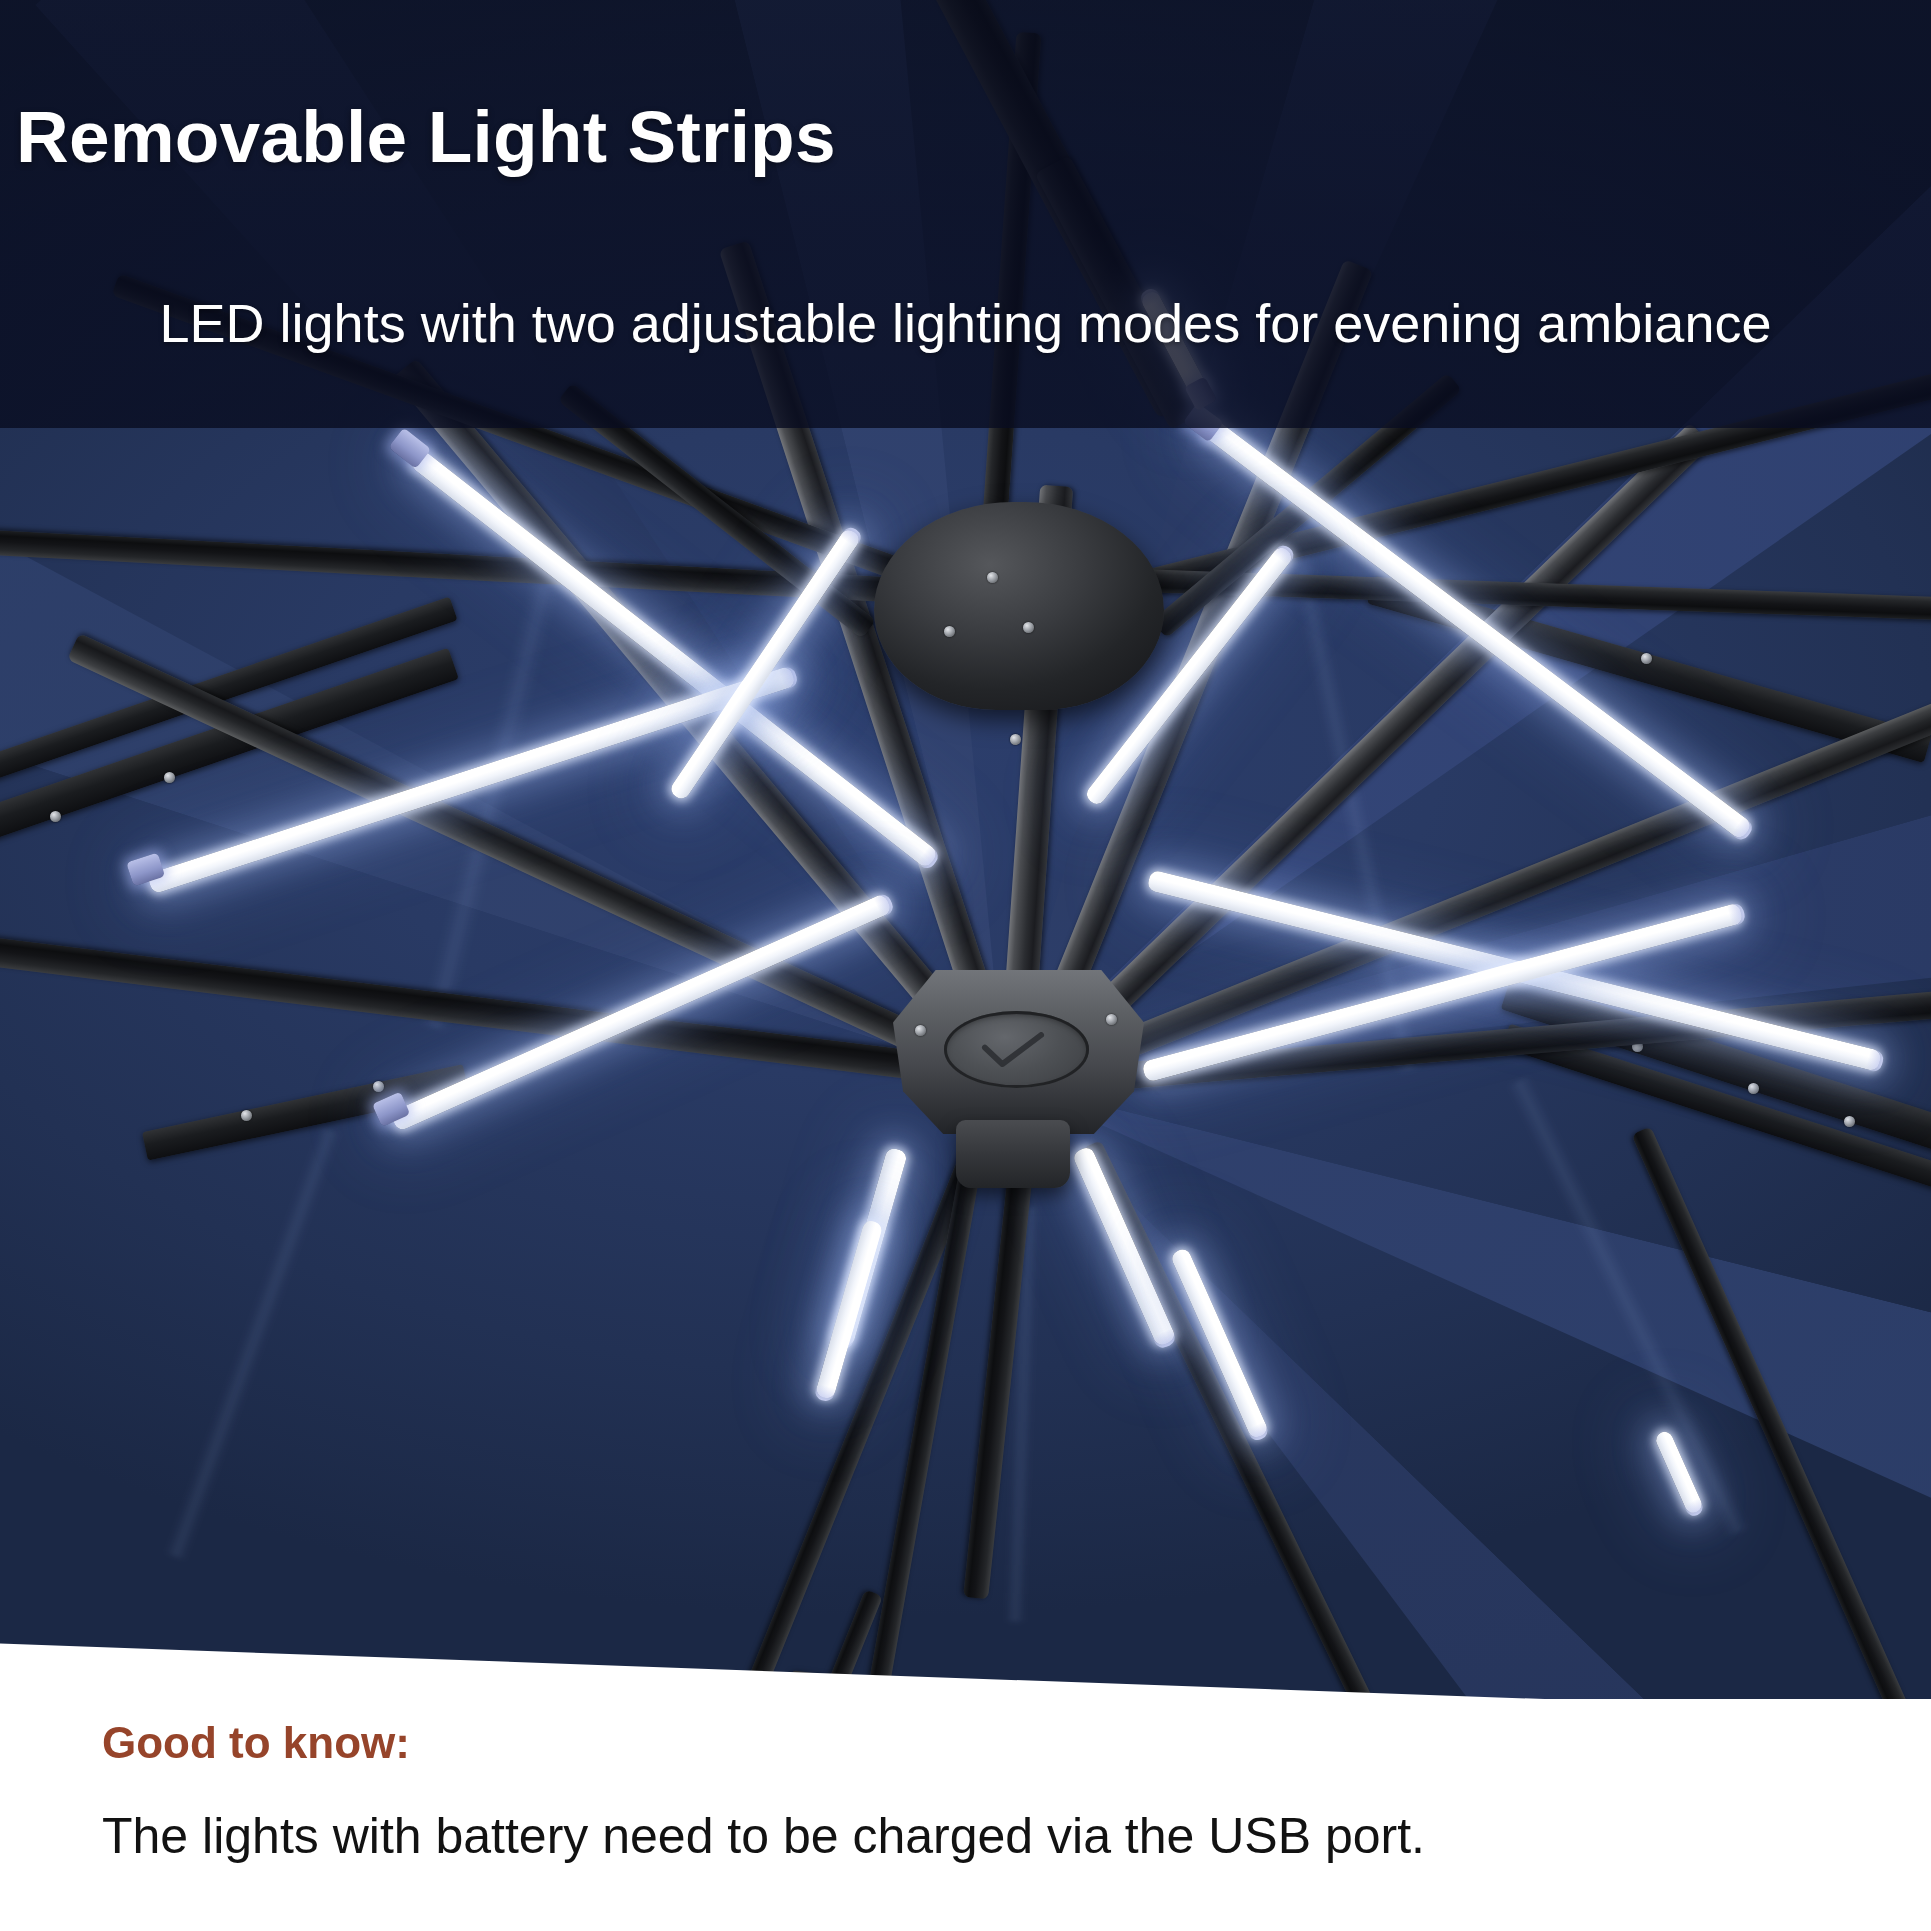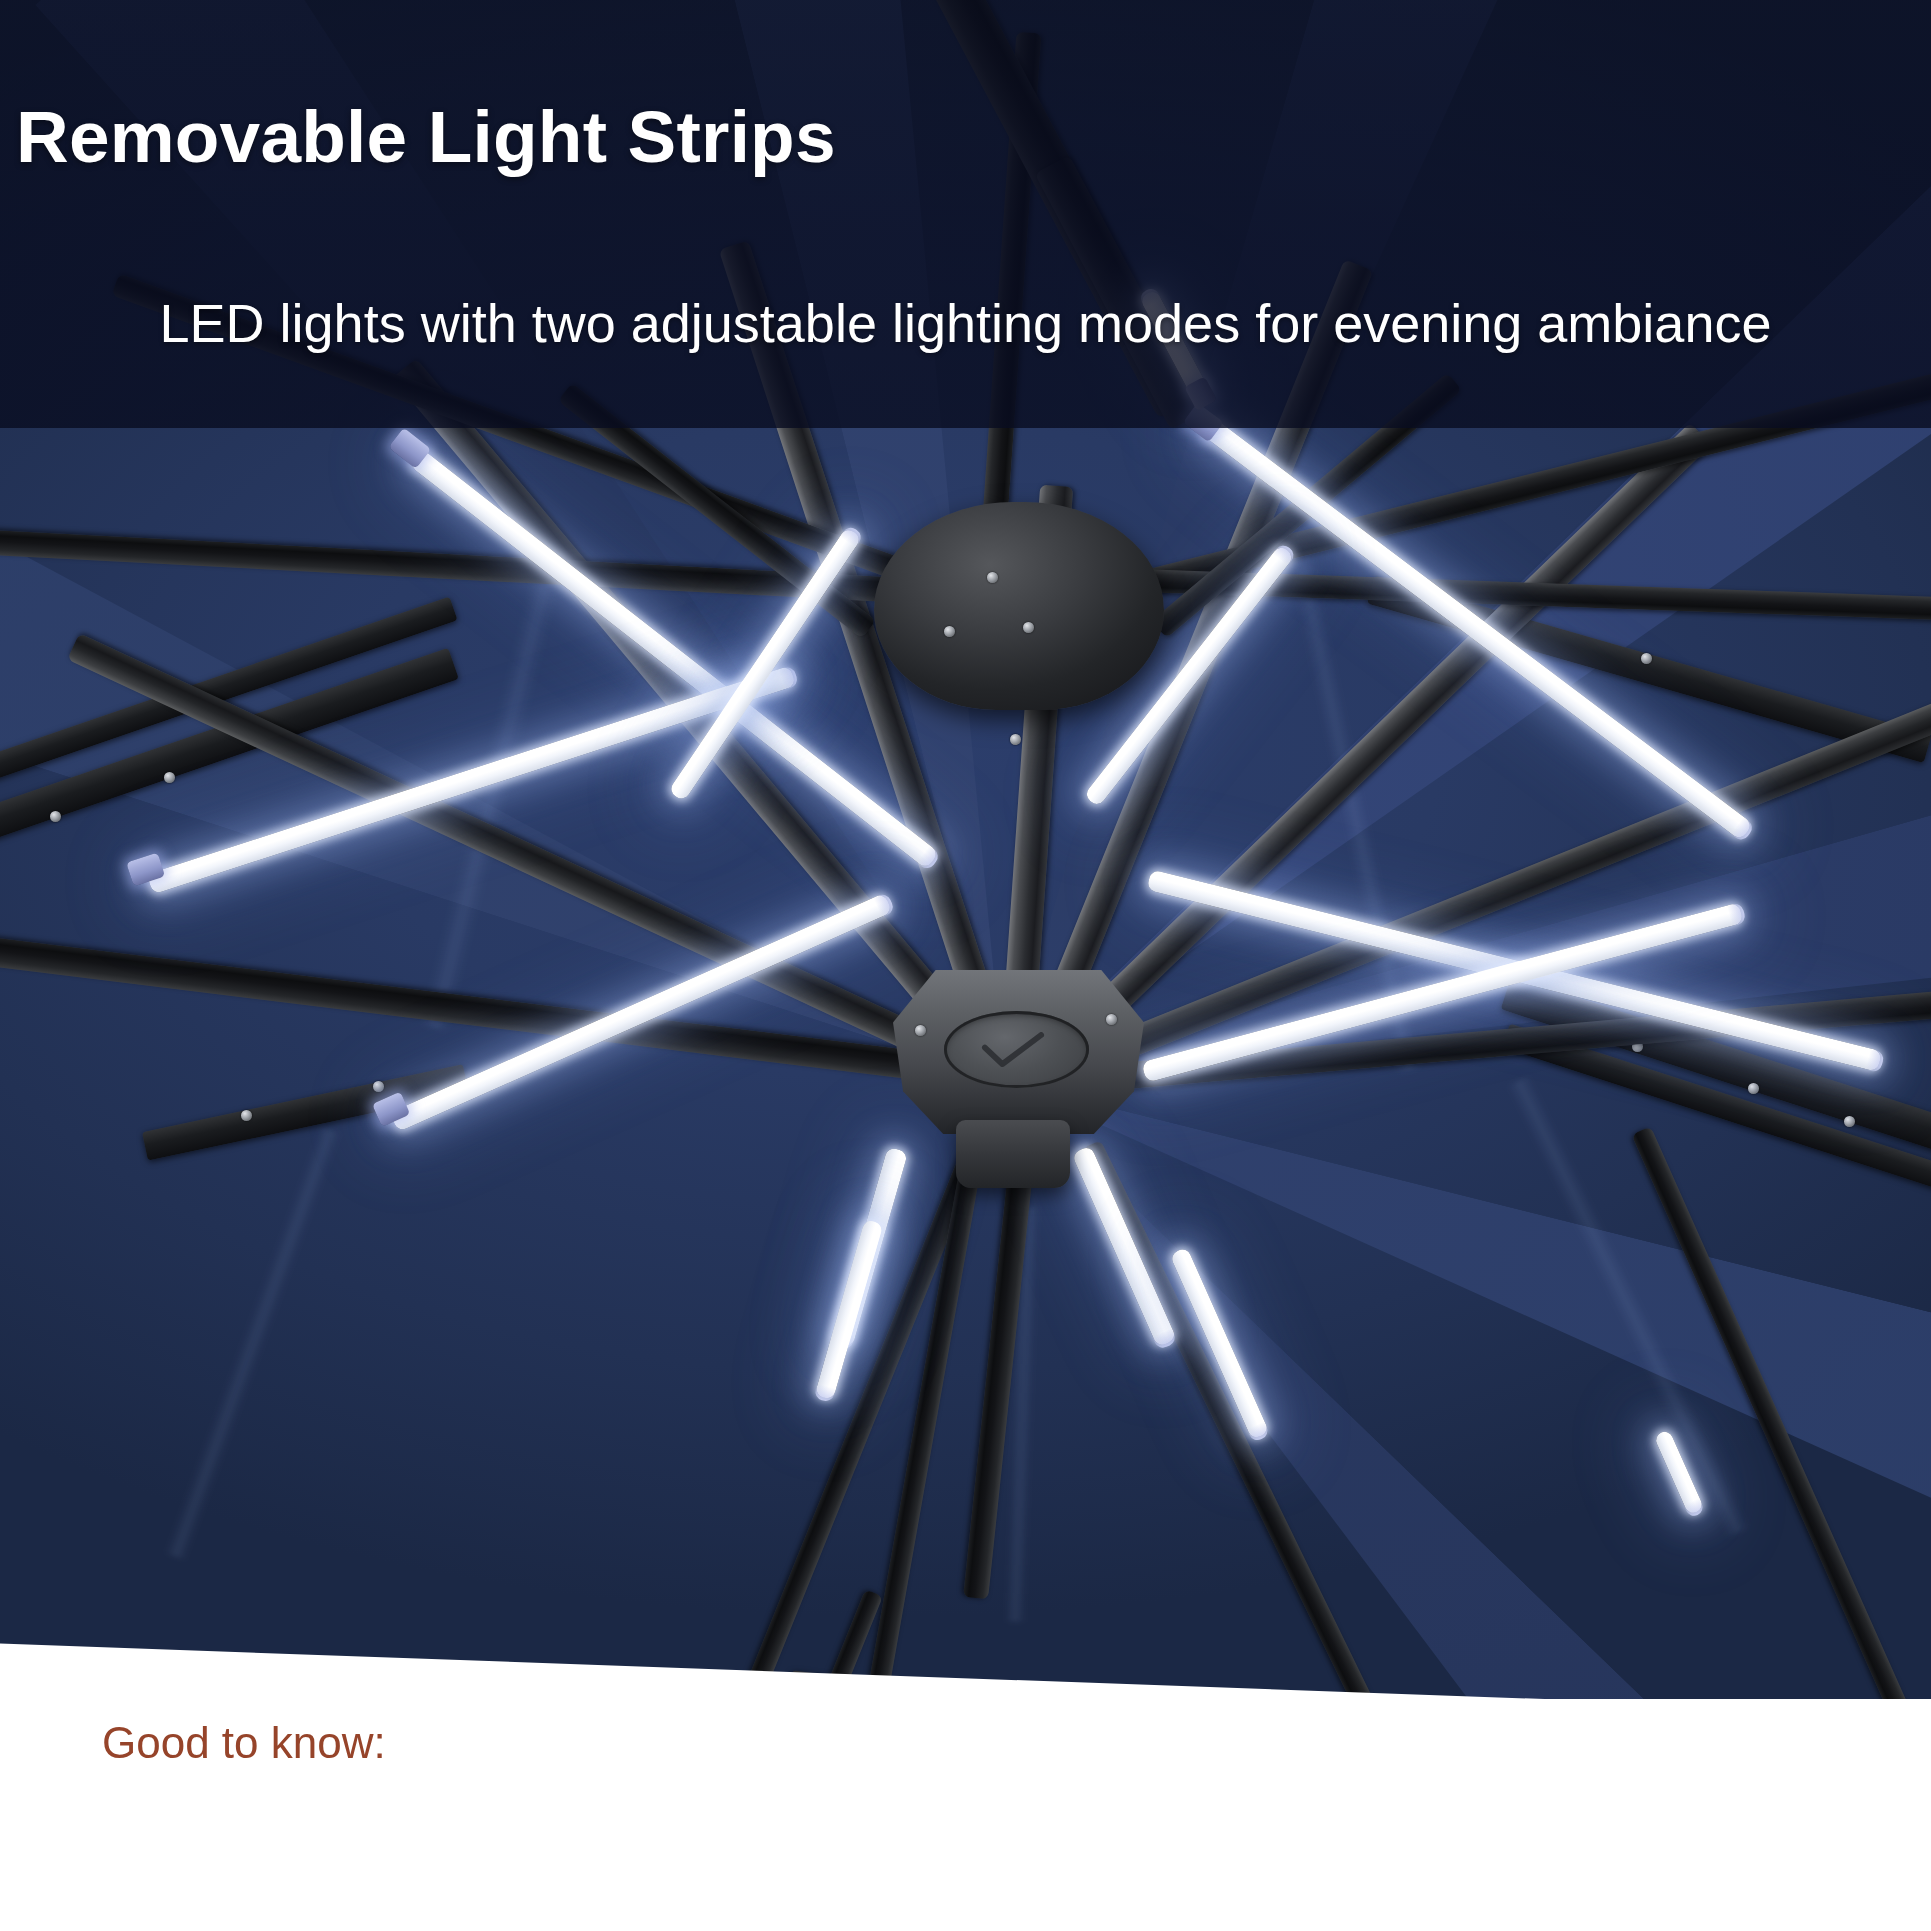--- a/index.html
+++ b/index.html
@@ -240,21 +240,21 @@
     background: #ffffff;
     
     clip-path: polygon(0 13.5px, 1931px 83px, 1931px 100%, 0 100%);
   }
   .note-label {
     position: absolute;
     left: 102px;
     top: 1721px;
     color: #96442a;
     font-size: 44px;
-    font-weight: 400;
+    font-weight: 700;
     line-height: 1;
     white-space: nowrap;
   }
   .note-text {
     position: absolute;
     left: 102px;
     top: 1811px;
     color: #121212;
     font-size: 50px;
     font-weight: 400;
@@ -408,15 +408,16 @@
     </div>
 
     <div class="top-banner"></div>
   </div>
 
   <div class="title">Removable Light Strips</div>
   <div class="subtitle">LED lights with two adjustable lighting modes for evening ambiance</div>
 
   <div class="bottom-panel"></div>
   <div class="note-label">Good to know:</div>
+  <div class="note-text">The lights with battery need to be charged via the USB port.</div>
 
 </div>
 
 
 </body></html>

